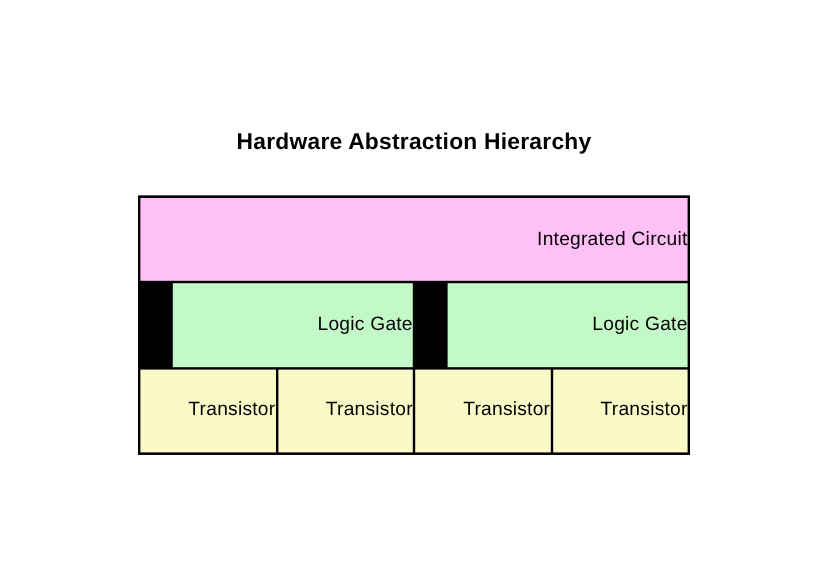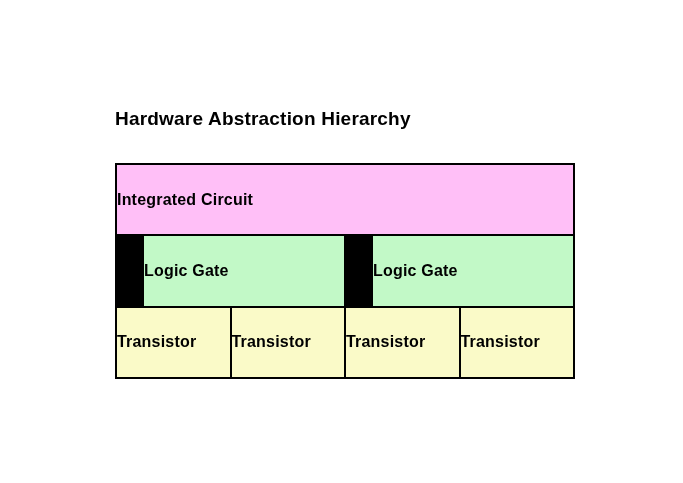--- a/index.html
+++ b/index.html
@@ -14,21 +14,21 @@
     background: #ffffff;
     overflow: hidden;
     font-family: "Liberation Sans", "DejaVu Sans", sans-serif;
     color: #000000;
   }
   .title {
     position: absolute;
     left: 115px;
     top: 108px;
     width: 460px;
-    text-align: left;
+    text-align: center;
     font-size: 19px;
     font-weight: 600;
     letter-spacing: 0.2px;
   }
   .diagram {
     position: absolute;
     left: 115px;
     top: 163px;
     width: 460px;
     height: 216px;
@@ -36,23 +36,23 @@
     display: grid;
     grid-template-columns: repeat(4, 1fr);
     grid-template-rows: repeat(3, 1fr);
     gap: 2px;
     background: #000000;           
     border: 2px solid #000000;     
   }
   .cell {
     display: flex;
     align-items: center;
-    justify-content: flex-start;
+    justify-content: flex-end;
     font-size: 16px;
-    font-weight: 700;
+    font-weight: 400;
     letter-spacing: 0.2px;
   }
   .cell.span4 { grid-column: span 4; }
   .cell.span2 { grid-column: span 2; margin-left: 27px; }
 </style>
 </head>
 <body>
 
 <div class="canvas">
 

